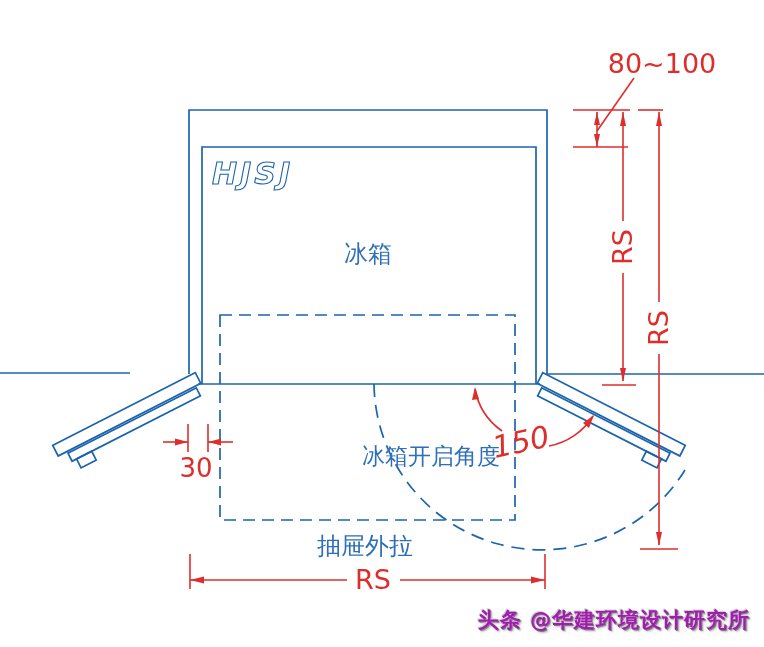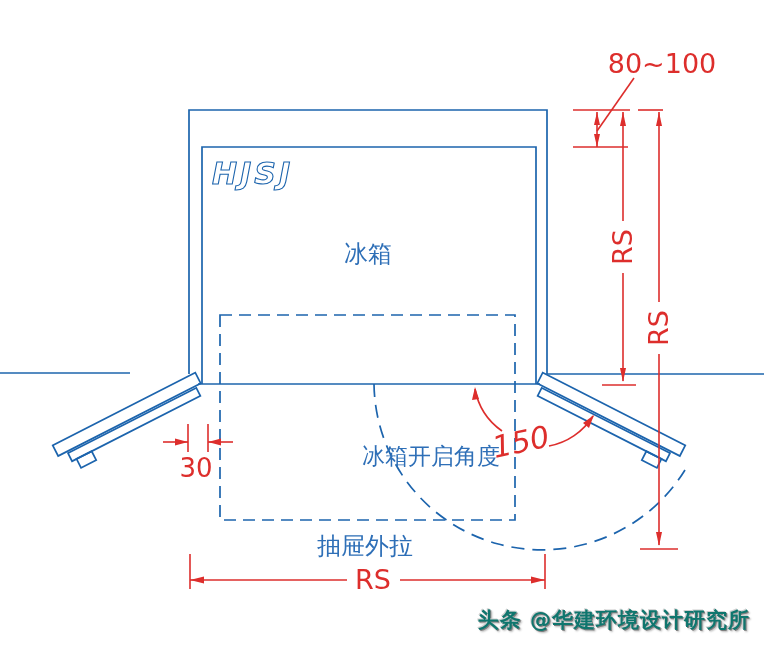--- a/index.html
+++ b/index.html
@@ -12,21 +12,21 @@
   .blue-dash{stroke:#1c64ad;stroke-width:1.7;fill:none;stroke-dasharray:12 7;}
   .blue-dash-arc{stroke:#1c64ad;stroke-width:1.7;fill:none;stroke-dasharray:13 8;}
   .red-line{stroke:#dd2e2c;stroke-width:1.6;fill:none;}
   .red-fill{fill:#dd2e2c;stroke:none;}
   .blue-text{fill:#2e6fb7;stroke:none;}
   .red-text{fill:#dd2e2c;stroke:none;}
   .logo-text{fill:none;stroke:#1c64ad;stroke-width:1.1;font-style:italic;font-weight:bold;letter-spacing:3px;}
   #watermark{
     position:absolute;left:0;right:14px;top:606px;text-align:right;
     font-size:21px;font-weight:bold;letter-spacing:1px;
-    color:#0f766e;
+    color:#a21caf;
     text-shadow:-1px -1px 0 #cfcfcf, 1px 1px 0 #7e7e7e, 2px 2px 2px #b9b9b9;
     white-space:nowrap;
   }
 </style>
 </head>
 <body>
 
 <div id="stage">
   <svg width="764" height="647" viewBox="0 0 764 647">
 

